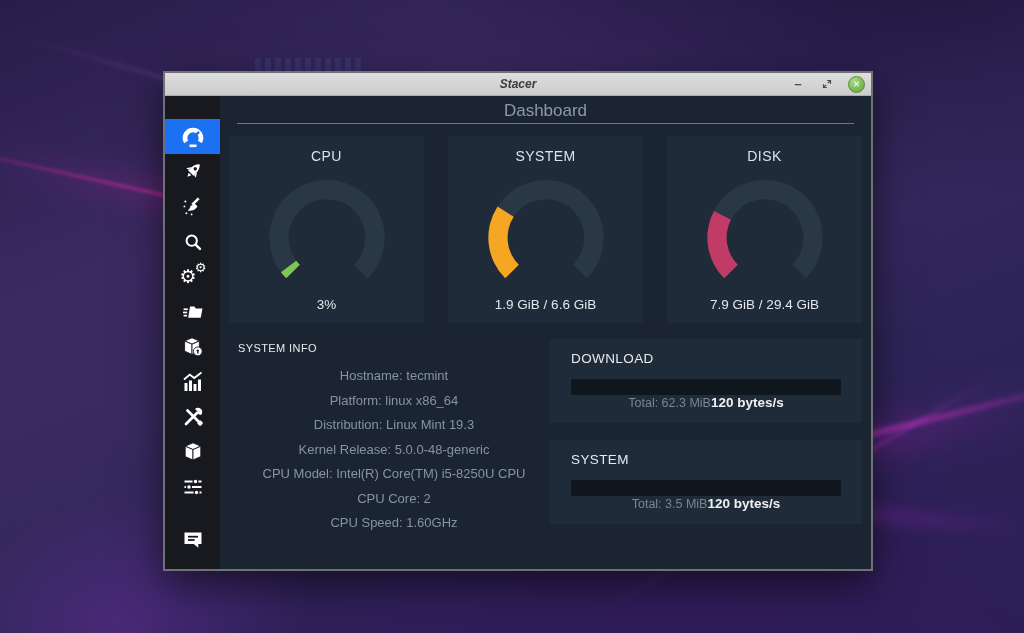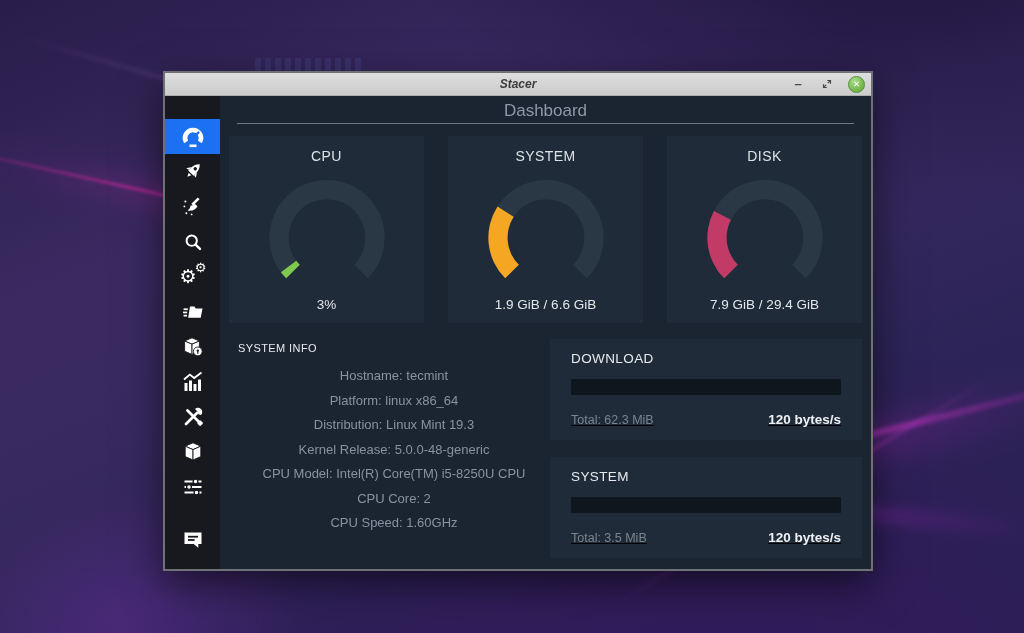--- a/index.html
+++ b/index.html
@@ -71,21 +71,21 @@
   .gauge-value{margin-top:auto;margin-bottom:11px;color:#e3e7eb;font-size:13.5px;}
   .bottom-row{display:flex;margin:16px 9px 0;align-items:flex-start;}
   .sysinfo{flex:1;padding:3px 0 0 9px;}
   .sysinfo-title{color:#e6eaee;font-size:11px;letter-spacing:.4px;margin-bottom:10px;}
   .sysinfo-line{color:#8793a0;font-size:13px;line-height:24.5px;white-space:nowrap;text-align:center;}
   .net-col{width:312px;flex:0 0 312px;}
   .net-card{background:#1f2b38;box-sizing:border-box;padding:12px 21px 13px;margin-bottom:17px;}
   .net-title{color:#e6eaee;font-size:13.5px;letter-spacing:.4px;}
   .net-bar{height:16px;background:#10161d;margin-top:13px;border-radius:1px;overflow:hidden;}
   .net-fill{height:100%;background:#2e9df4;width:0;}
-  .net-foot{display:flex;justify-content:space-between;align-items:baseline;margin-top:17px;text-decoration:underline;}
+  .net-foot{display:flex;justify-content:center;align-items:baseline;margin-top:0;}
   .net-total{color:#79858f;font-size:12.5px;}
   .net-speed{color:#eef1f4;font-size:13.5px;font-weight:bold;}
 </style>
 </head>
 <body>
 
 <div class="wallpaper">
   <div class="ray ray-top"></div>
   <div class="ray ray-main-glow"></div>
   <div class="ray ray-main"></div>

